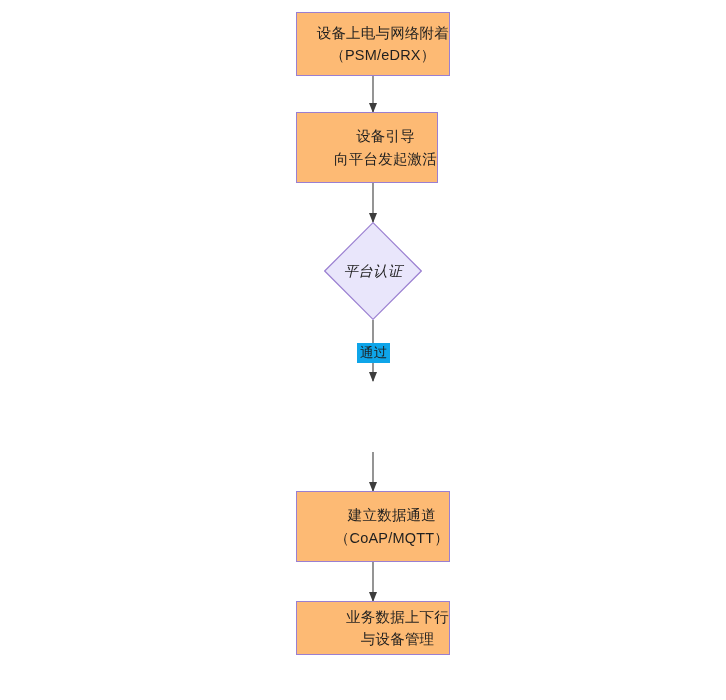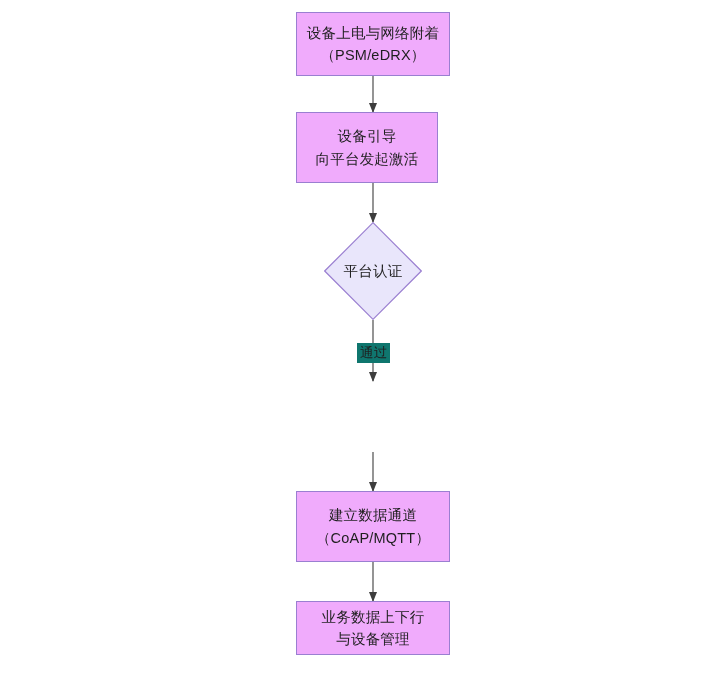--- a/index.html
+++ b/index.html
@@ -27,41 +27,42 @@
     left: 0;
     top: 0;
     width: 726px;
     height: 700px;
     pointer-events: none;
   }
   
   .node {
     position: absolute;
     box-sizing: border-box;
-    background: #f0abfc;
+    background: #fdba74;
     border: 1px solid #9a7fd1;
     display: flex;
     align-items: center;
-    justify-content: center;
+    justify-content: flex-end;
     text-align: center;
   }
   .node .label {
     font-size: 14.5px;
     line-height: 1.55;
     color: #1f1f1f;
     white-space: pre-line;
     letter-spacing: 0.2px;
   }
   
   .decision {
     position: absolute;
     box-sizing: border-box;
     display: flex;
     align-items: center;
     justify-content: center;
+    font-style: italic;
   }
   .decision .diamond-shape {
     position: absolute;
     left: 0; top: 0;
     width: 100%;
     height: 100%;
   }
   .decision .label {
     position: relative;
     z-index: 2;
@@ -69,21 +70,21 @@
     line-height: 1.55;
     color: #1f1f1f;
     white-space: pre-line;
     letter-spacing: 0.2px;
   }
   
   .edge-label {
     position: absolute;
     font-size: 13.5px;
     color: #1f1f1f;
-    background: #0f766e;
+    background: #0ea5e9;
     padding: 1px 3px;
     white-space: nowrap;
     z-index: 3;
     letter-spacing: 0.2px;
   }
 </style>
 </head>
 <body>
 
 <div id="canvas">

